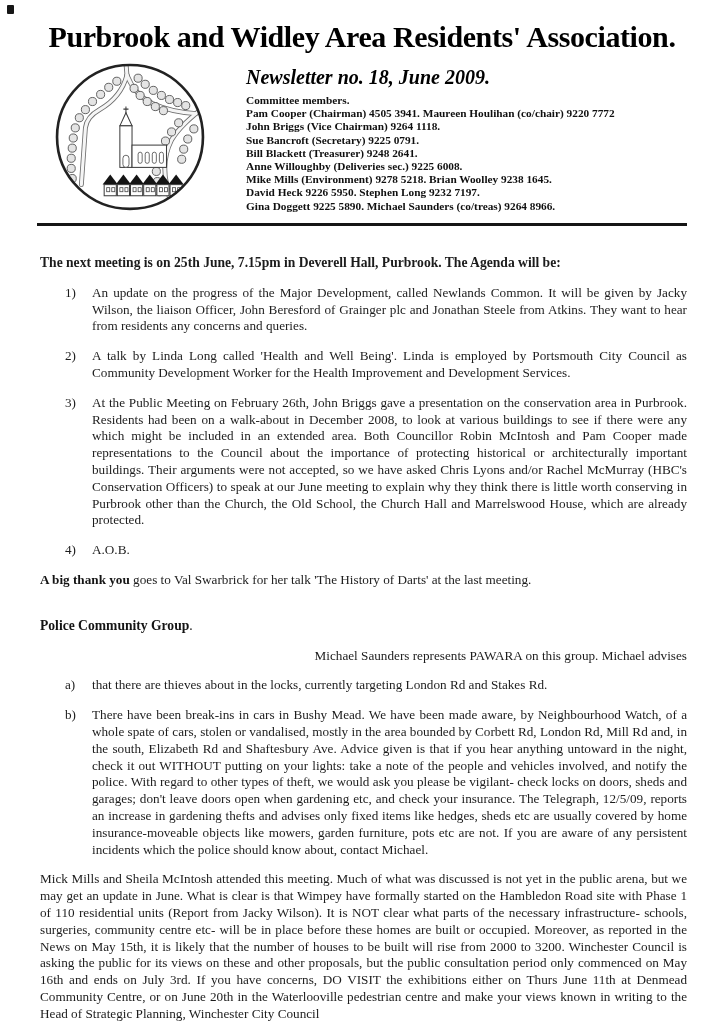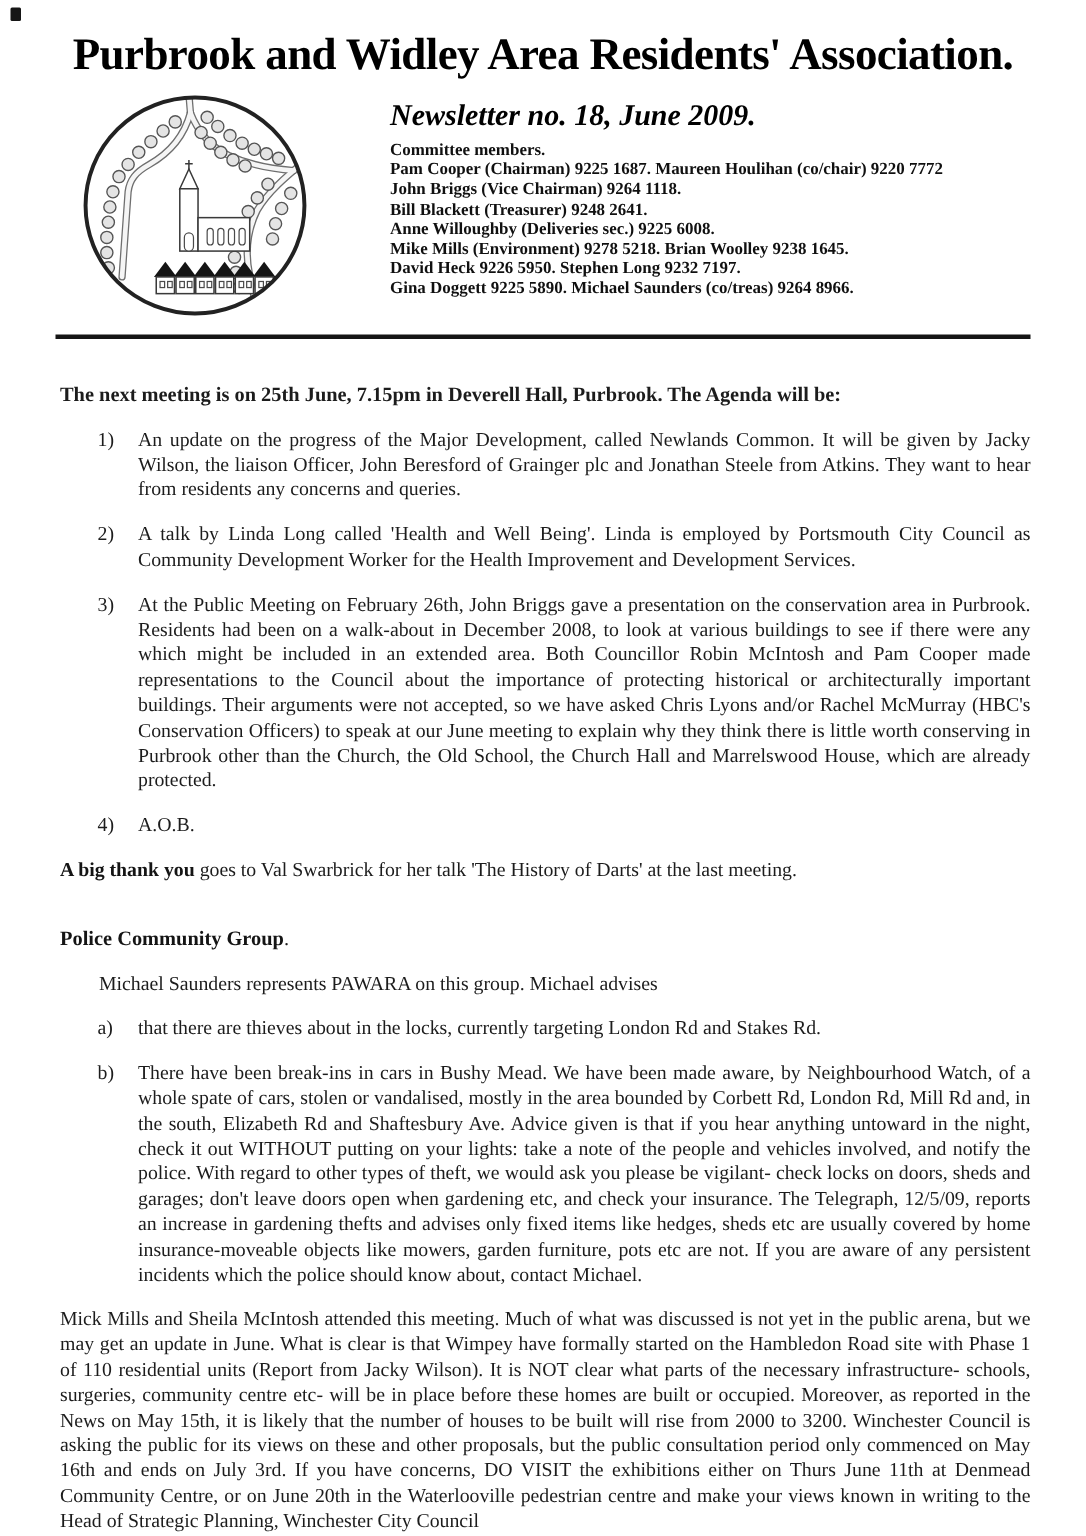--- a/index.html
+++ b/index.html
@@ -24,21 +24,21 @@
     margin:20px 10px 0 10px;
     white-space:nowrap;
   }
   .header-row{
     display:flex;
     align-items:flex-start;
     margin:8px 36px 0 52px;
   }
   .logo{flex:0 0 auto;}
   .logo svg{width:156px;height:152px;display:block;}
-  .masthead{margin-left:52px;padding-top:4px;}
+  .masthead{margin-left:38px;padding-top:4px;}
   .newsletter-title{
     font-size:20px;font-weight:bold;font-style:italic;color:#000;
     margin:0 0 5px 0;white-space:nowrap;
   }
   .committee-line{
     font-size:11.3px;font-weight:bold;color:#101010;
     line-height:13.2px;white-space:nowrap;
   }
   .divider{
     border-top:3px solid #151515;
@@ -57,21 +57,21 @@
     margin-top:29px;
     text-align:left;
   }
   .num-item{
     display:flex;
     margin:13px 0 0 25px;
   }
   .num-item .num{flex:0 0 27px;text-align:left;}
   .num-item .itxt{flex:1 1 auto;text-align:justify;}
   .para{margin:13px 0 0 0;}
-  .indent1{margin-left:26px;text-align:left;font-family:Liberation Serif, serif;}
+  .indent1{margin-left:26px;text-align:right;font-family:Liberation Serif, serif;}
   b{color:#141414;}
   
   .ring{fill:none;stroke:#222;stroke-width:2.6;}
   .road-casing{fill:none;stroke:#6f6f6f;stroke-width:4.8;stroke-linecap:round;}
   .road-fill{fill:none;stroke:#f5f5f5;stroke-width:3.1;stroke-linecap:round;}
   .tree{fill:#e4e4e4;stroke:#555;stroke-width:0.9;}
   .bld{fill:#ffffff;stroke:#3a3a3a;stroke-width:1;}
   .win{fill:#ffffff;stroke:#4a4a4a;stroke-width:0.8;}
   .roof{fill:#141414;}
   .thin{stroke:#3a3a3a;stroke-width:1;fill:none;}
@@ -185,22 +185,23 @@
             <rect class="win" x="123" y="124" width="3" height="4"></rect>
         </g>
       </g>
       <ellipse class="ring" cx="76" cy="74" rx="72" ry="71"></ellipse>
     </svg>
   </div>
 
   <div class="masthead">
     <div class="newsletter-title">Newsletter no. 18, June 2009.</div>
     <div class="committee-line">Committee members.</div>
-    <div class="committee-line">Pam Cooper (Chairman) 9225 1687.  Maureen Houlihan (co/chair) 9220 7772</div>
+    <div class="committee-line">Pam Cooper (Chairman) 4505 3941.  Maureen Houlihan (co/chair) 9220 7772</div>
     <div class="committee-line">John Briggs (Vice Chairman) 9264 1118.</div>
+    <div class="committee-line">Sue Bancroft (Secretary) 9225 0791.</div>
     <div class="committee-line">Bill Blackett (Treasurer) 9248 2641.</div>
     <div class="committee-line">Anne Willoughby (Deliveries sec.) 9225 6008.</div>
     <div class="committee-line">Mike Mills (Environment) 9278 5218.  Brian Woolley 9238 1645.</div>
     <div class="committee-line">David Heck 9226 5950. Stephen Long 9232 7197.</div>
     <div class="committee-line">Gina Doggett 9225 5890.  Michael Saunders (co/treas) 9264 8966.</div>
   </div>
 </div>
 
 <div class="divider"></div>
 

